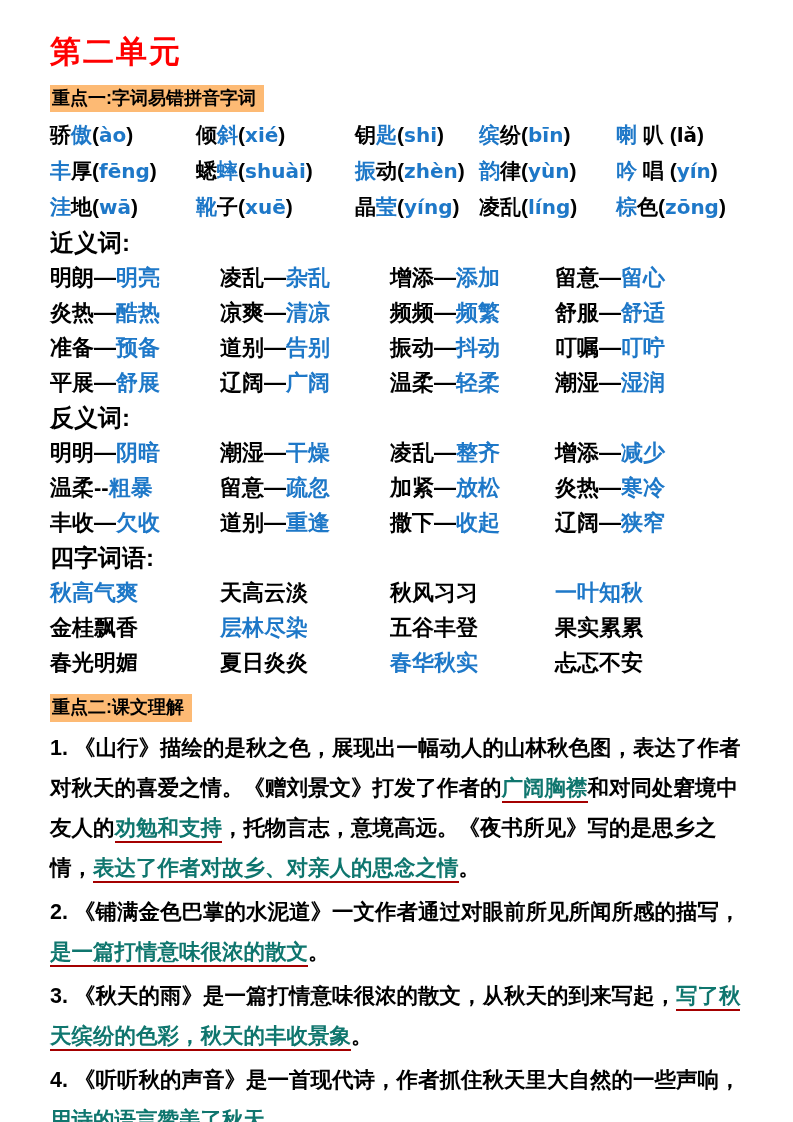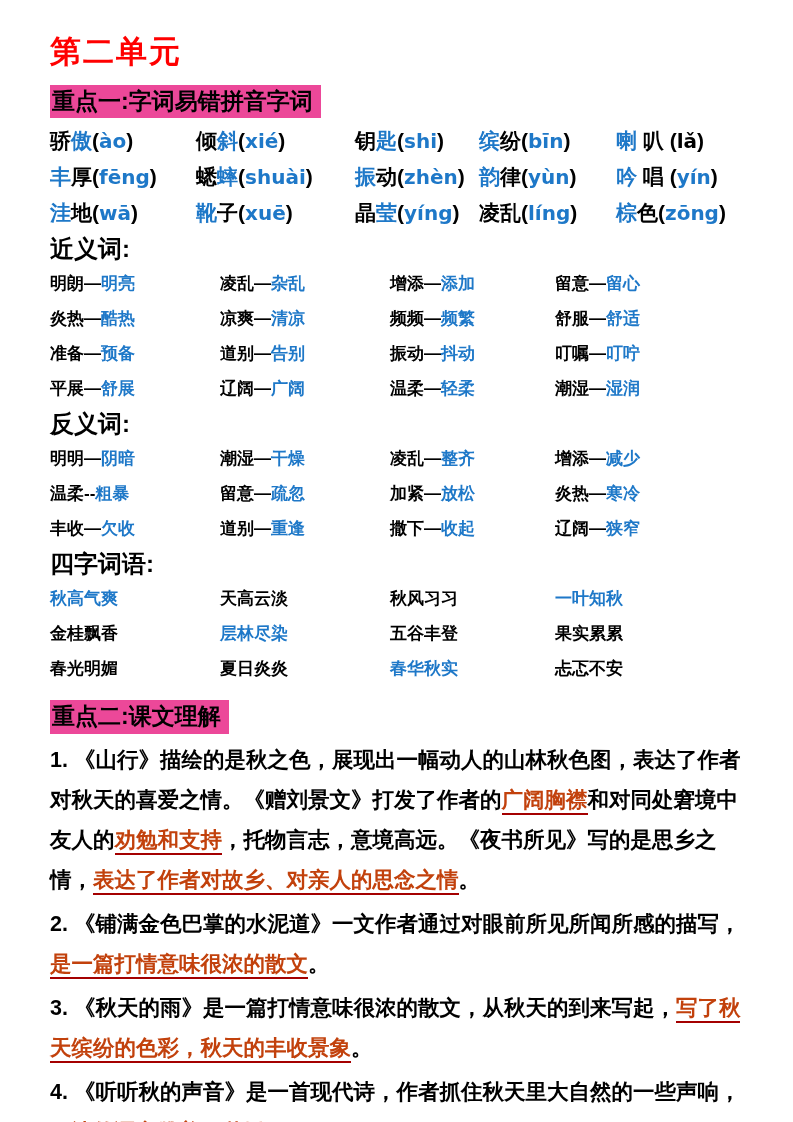--- a/index.html
+++ b/index.html
@@ -16,53 +16,53 @@
   }
   .title{
     color:#ff0000;
     font-size:31px;
     line-height:1.15;
     margin:0 0 15px 0;
     letter-spacing:2px;
   }
   .shead{
     display:inline-block;
-    background:#ec4899;
-    font-size:23px;
+    background:#fdba74;
+    font-size:18px;
     line-height:1.25;
     padding:2px 8px 3px 2px;
   }
   .grid5{
     display:grid;
     grid-template-columns:146px 159px 124px 137px auto;
     font-size:21px;
     line-height:35px;
     margin-top:5px;
   }
   .grid4{
     display:grid;
     grid-template-columns:170px 170px 165px auto;
-    font-size:17px;
+    font-size:22px;
     line-height:35px;
   }
   .lbl{
     font-size:24px;
     line-height:35px;
   }
   .k{color:#000000;}
   .b{color:#1e78c8;}
   .py{font-family:"DejaVu Sans",sans-serif;font-size:20px;}
   .paras{margin-top:6px;}
   .para{
     font-size:21.5px;
     line-height:40px;
     margin:0 0 4px 0;
   }
   .r{
-    color:#c2410c;
+    color:#0f766e;
     border-bottom:2px solid #a40000;
     padding-bottom:1px;
   }
   .sec2-heading{margin-top:14px;}
 </style>
 </head>
 <body>
 
 <div class="page">
   <h1 class="title">第二单元</h1>

